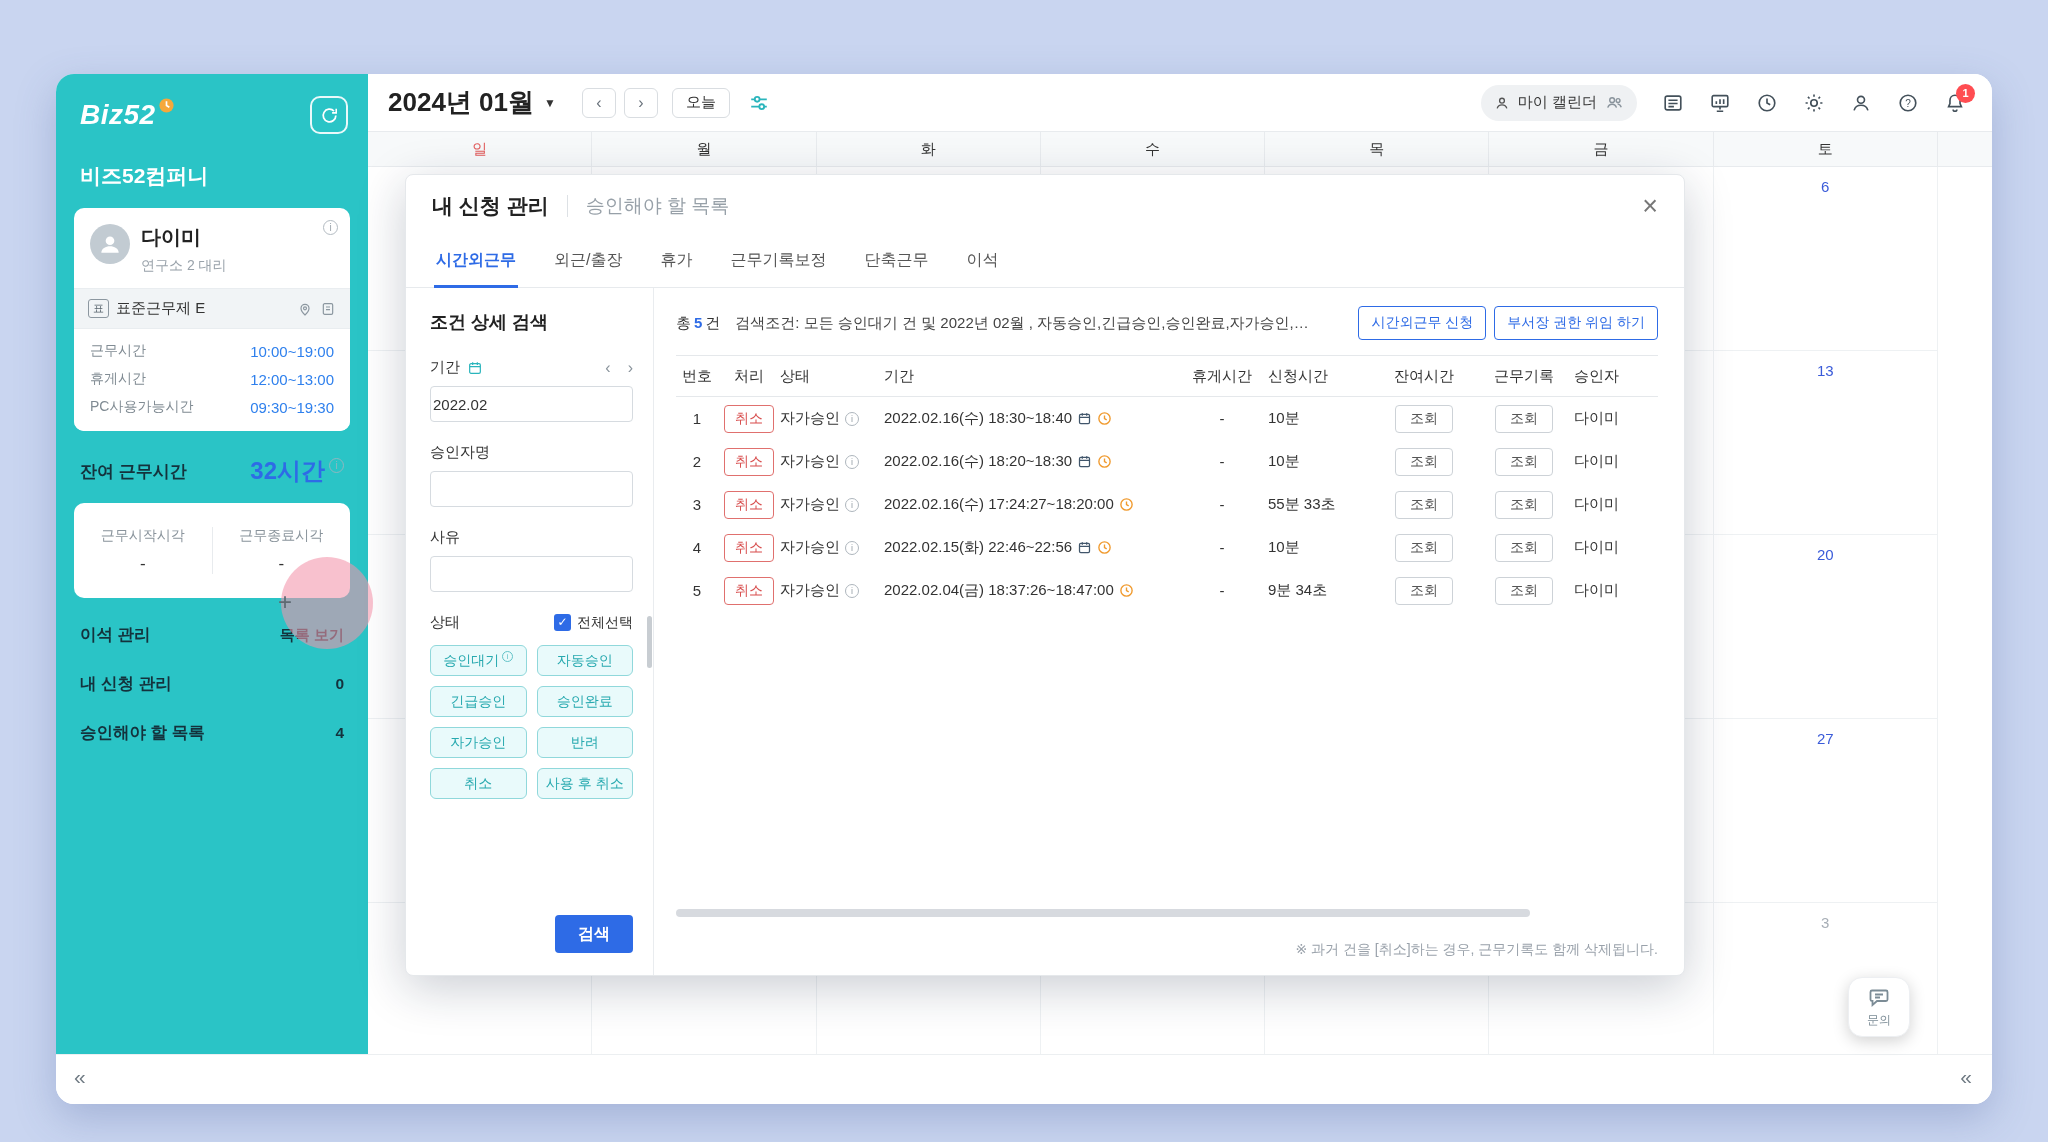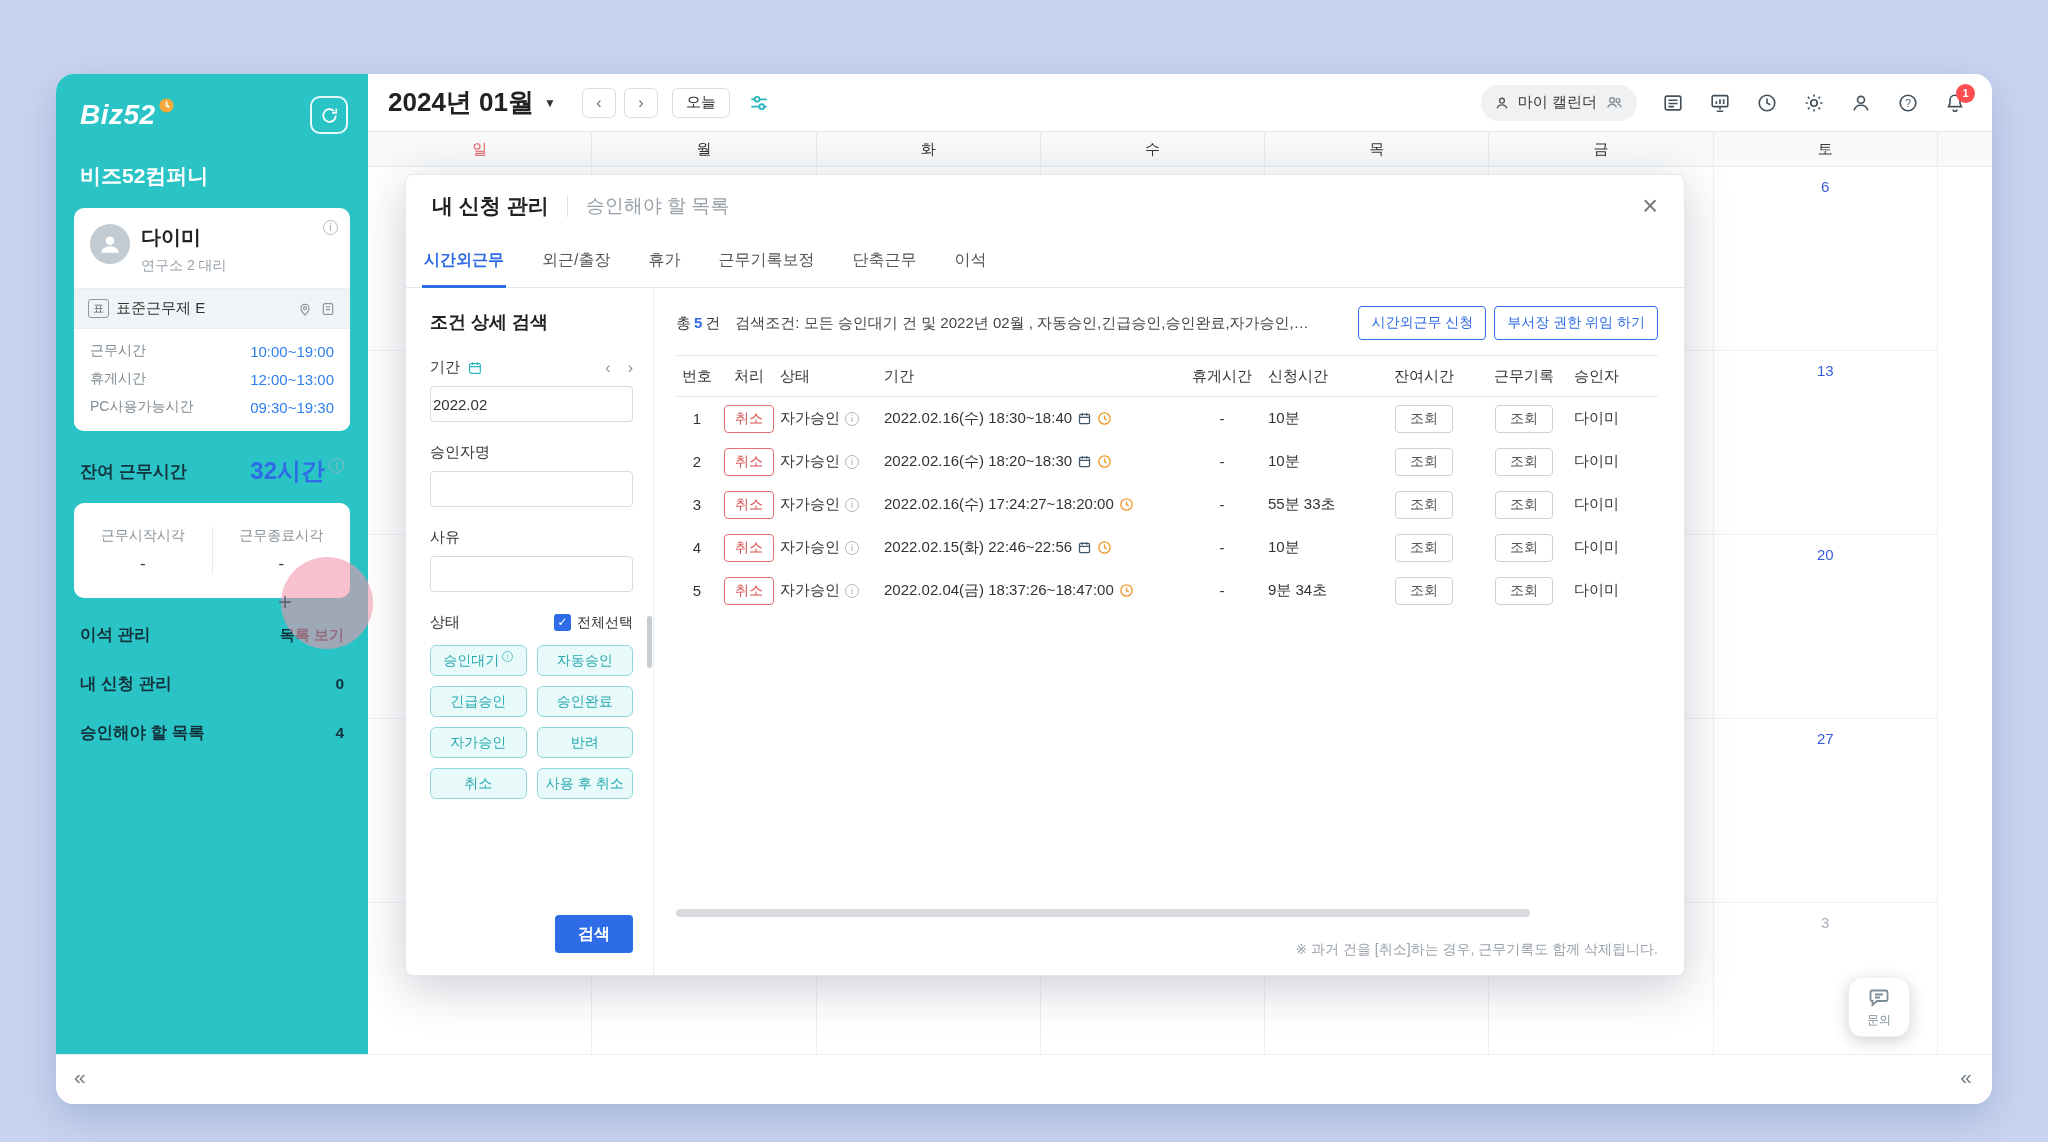--- a/index.html
+++ b/index.html
@@ -92,21 +92,21 @@
   .collapse.left { left:18px; }
   .collapse.right { right:20px; }
 
   
   .modal { position:absolute; left:405px; top:174px; width:1280px; height:802px; background:#fff; border:1px solid #E5E8EB; border-radius:8px; box-shadow:0 12px 48px rgba(20,30,60,.22); z-index:40; display:flex; flex-direction:column; }
   .m-head { height:62px; display:flex; align-items:center; padding:0 26px; flex-shrink:0; }
   .m-title { font-size:21px; font-weight:bold; color:#222; }
   .m-vdiv { width:1px; height:22px; background:#DDE1E5; margin:0 18px; }
   .m-subtitle { font-size:19px; color:#97A0A8; }
   .m-close { margin-left:auto; font-size:27px; color:#777; line-height:1; cursor:pointer; background:none; border:none; }
-  .m-tabs { display:flex; gap:34px; padding:0 16px; border-bottom:1px solid #E7EAED; flex-shrink:0; }
+  .m-tabs { display:flex; gap:34px; padding:0 28px; border-bottom:1px solid #E7EAED; flex-shrink:0; }
   .tab { padding:13px 2px 14px; font-size:16px; color:#555; cursor:pointer; white-space:nowrap; }
   .tab.active { color:#2E6BE6; font-weight:bold; border-bottom:3px solid #2E6BE6; margin-bottom:-1px; }
 
   .m-body { flex:1; display:flex; min-height:0; }
   .f-panel { width:248px; border-right:1px solid #E9ECEF; padding:22px 20px 22px 24px; display:flex; flex-direction:column; position:relative; flex-shrink:0; }
   .f-scrollthumb { position:absolute; right:1px; top:328px; width:5px; height:52px; background:#C8CDD2; border-radius:3px; cursor:pointer; }
   .f-heading { font-size:18px; font-weight:bold; color:#222; margin-bottom:24px; }
   .f-label-row { display:flex; align-items:center; gap:7px; font-size:15px; color:#333; margin-bottom:9px; }
   .chev { margin-left:auto; color:#8A949C; font-size:16px; cursor:pointer; }
   .chev + .chev { margin-left:10px; }

